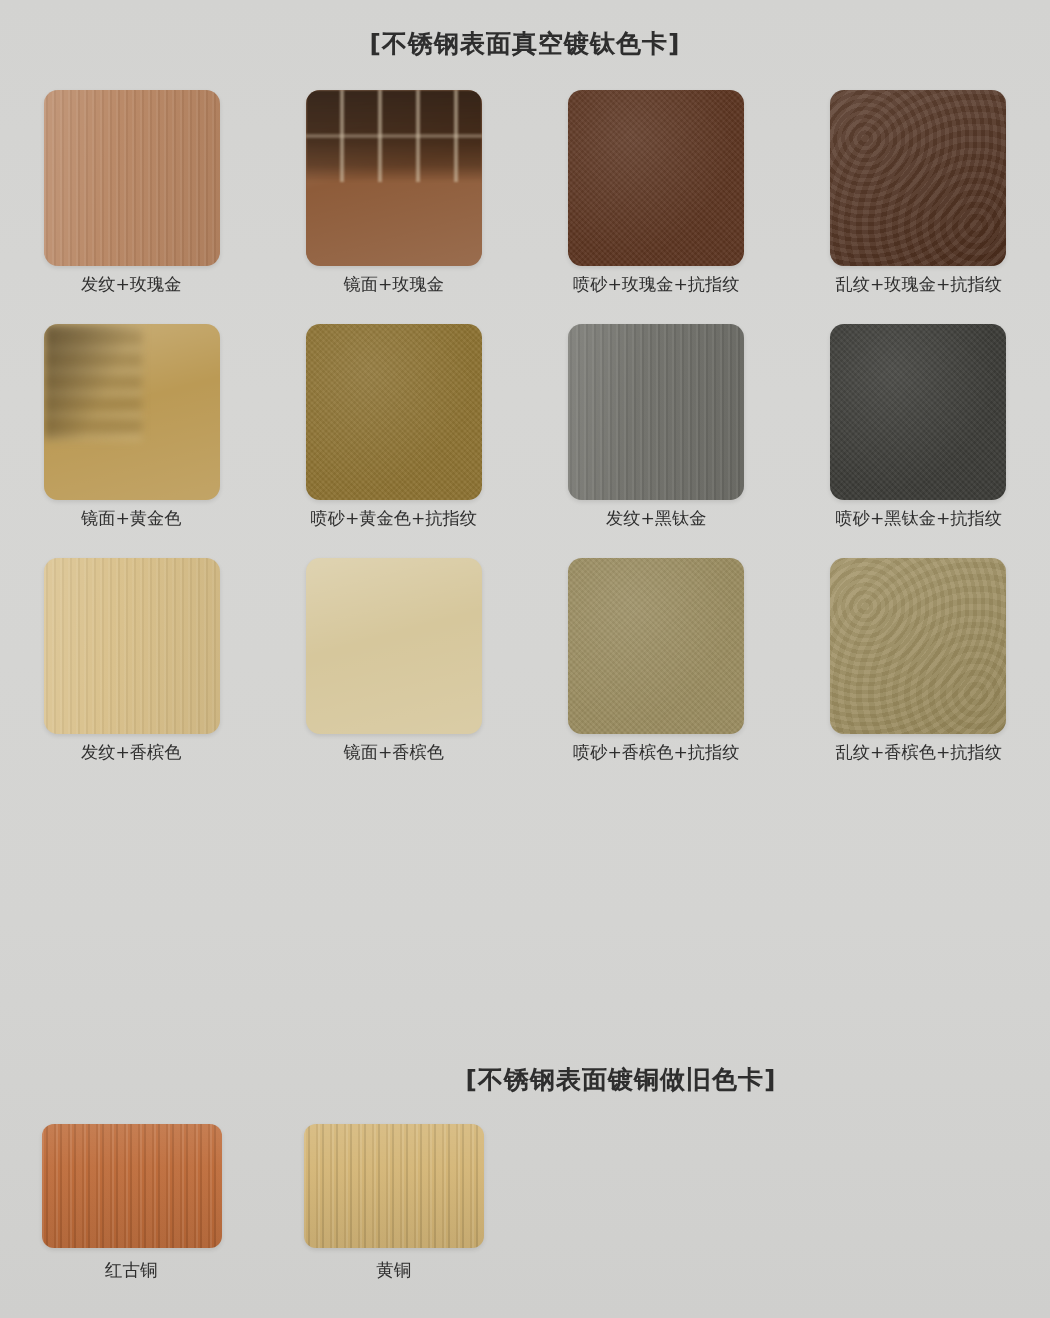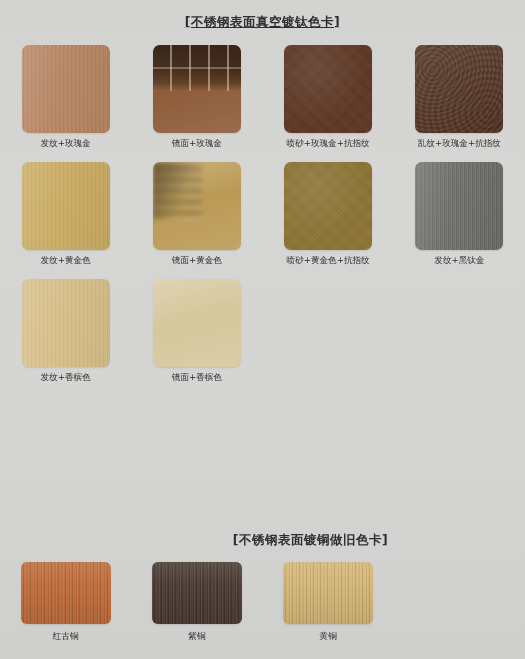--- a/index.html
+++ b/index.html
@@ -28,21 +28,21 @@
   .section-title {
     width: 100%;
     text-align: center;
     font-size: 12.5px;
     font-weight: bold;
     letter-spacing: 0.5px;
     color: #2e2e2e;
     white-space: nowrap;
   }
 
-  #title-1 { position: absolute; top: 14px; left: 0; text-decoration: underline; }
+  #title-1 { position: absolute; top: 14px; left: 0; }
   #title-2 { position: absolute; top: 532px; left: 0; margin-left: 48px; }
 
   
   .grid {
     position: absolute;
     left: 0;
     width: 525px;
     display: grid;
     grid-template-columns: repeat(4, 131.25px);
     justify-items: center;
@@ -214,57 +214,61 @@
       </div>
       <div class="cell">
         <div class="swatch sw-sq fx-sand" style="background: rgb(92, 53, 33);"></div>
         <div class="label">喷砂+玫瑰金+抗指纹</div>
       </div>
       <div class="cell">
         <div class="swatch sw-sq fx-swirl" style="background: rgb(78, 46, 29);"></div>
         <div class="label">乱纹+玫瑰金+抗指纹</div>
       </div>
       <div class="cell">
-        <div class="swatch sw-sq fx-brushed" style="background: rgb(201, 169, 92);"></div>
-        <div class="label">发纹+黄金色</div>
-      </div>
-      <div class="cell">
         <div class="swatch sw-sq fx-mirror" style="background: rgb(187, 154, 85);">
           <div class="refl-blob"></div>
         </div>
         <div class="label">镜面+黄金色</div>
       </div>
       <div class="cell">
         <div class="swatch sw-sq fx-sand" style="background: rgb(140, 114, 50);"></div>
         <div class="label">喷砂+黄金色+抗指纹</div>
       </div>
       <div class="cell">
         <div class="swatch sw-sq fx-brushed" style="background: rgb(106, 106, 100);"></div>
         <div class="label">发纹+黑钛金</div>
       </div>
       <div class="cell">
+        <div class="swatch sw-sq fx-sand" style="background: rgb(59, 59, 55);"></div>
+        <div class="label">喷砂+黑钛金+抗指纹</div>
+      </div>
+      <div class="cell">
         <div class="swatch sw-sq fx-brushed" style="background: rgb(215, 189, 133);"></div>
         <div class="label">发纹+香槟色</div>
       </div>
       <div class="cell">
         <div class="swatch sw-sq fx-mirror" style="background: rgb(214, 199, 156);"></div>
         <div class="label">镜面+香槟色</div>
       </div>
+      <div class="cell">
+        <div class="swatch sw-sq fx-sand" style="background: rgb(154, 140, 96);"></div>
+        <div class="label">喷砂+香槟色+抗指纹</div>
+      </div>
+      <div class="cell">
+        <div class="swatch sw-sq fx-swirl" style="background: rgb(156, 140, 92);"></div>
+        <div class="label">乱纹+香槟色+抗指纹</div>
+      </div>
     </div>
 
   <div class="section-title" id="title-2">[不锈钢表面镀铜做旧色卡]</div>
 
   <div class="grid" id="grid-copper">
       <div class="cell">
         <div class="swatch sw-wide fx-grain" style="background: rgb(189, 106, 56);"></div>
         <div class="label label-wide">红古铜</div>
       </div>
       <div class="cell">
-        <div class="swatch sw-wide fx-grain" style="background: rgb(72, 56, 47);"></div>
-        <div class="label label-wide">紫铜</div>
-      </div>
-      <div class="cell">
         <div class="swatch sw-wide fx-grain" style="background: rgb(211, 180, 116);"></div>
         <div class="label label-wide">黄铜</div>
       </div>
     </div>
 
 </div>
 
 </body></html>

